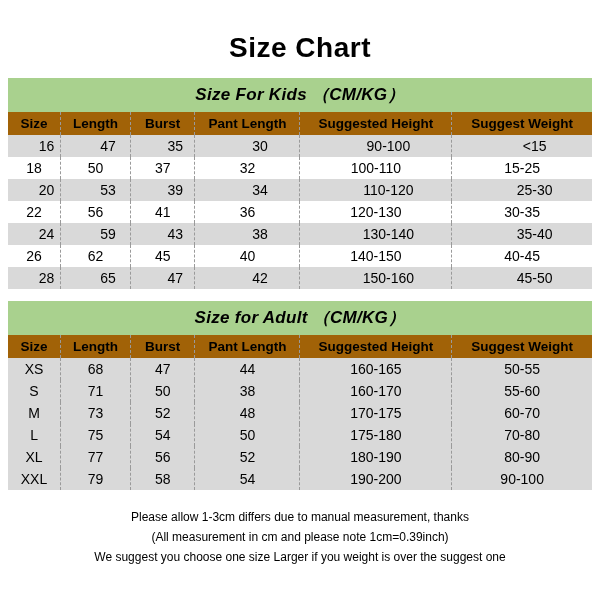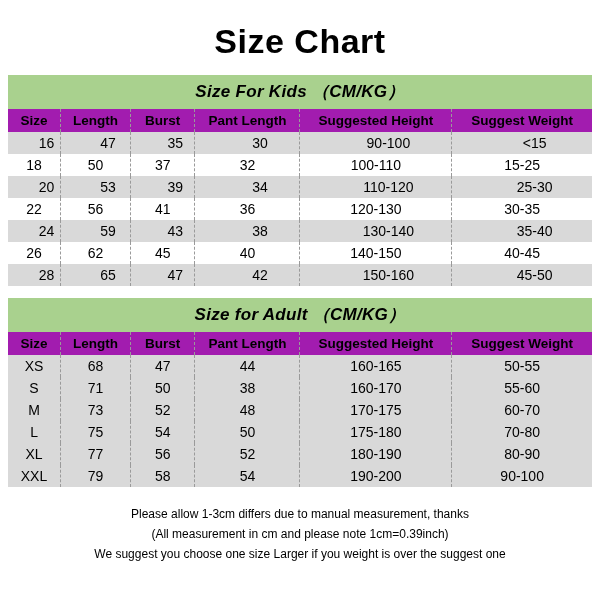--- a/index.html
+++ b/index.html
@@ -16,24 +16,24 @@
   }
   .page {
     width: 600px;
     height: 600px;
     box-sizing: border-box;
     padding: 0;
     position: relative;
   }
   .title {
     text-align: center;
-    font-size: 34px;
+    font-size: 28px;
     font-weight: bold;
     letter-spacing: 0.5px;
-    margin: 22px 0 14px 0;
+    margin: 32px 0 14px 0;
     color: #000000;
   }
   .table-block {
     margin: 0 8px 12px 8px;
   }
   table {
     border-collapse: collapse;
     width: 100%;
     table-layout: fixed;
   }
@@ -41,21 +41,21 @@
     background: #a9d18e;
     text-align: center;
     font-weight: bold;
     font-size: 17px;
     padding: 5px 0 6px 0;
     color: #000000;
     letter-spacing: 0.3px;
     font-style: italic;
   }
   .hdr-row td {
-    background: #a21caf;
+    background: #a16207;
     text-align: center;
     font-weight: bold;
     font-size: 13.5px;
     padding: 4px 0 4px 0;
     border-right: 1px dashed #9a9a9a;
     color: #000000;
   }
   .hdr-row td:last-child {
     border-right: none;
   }

